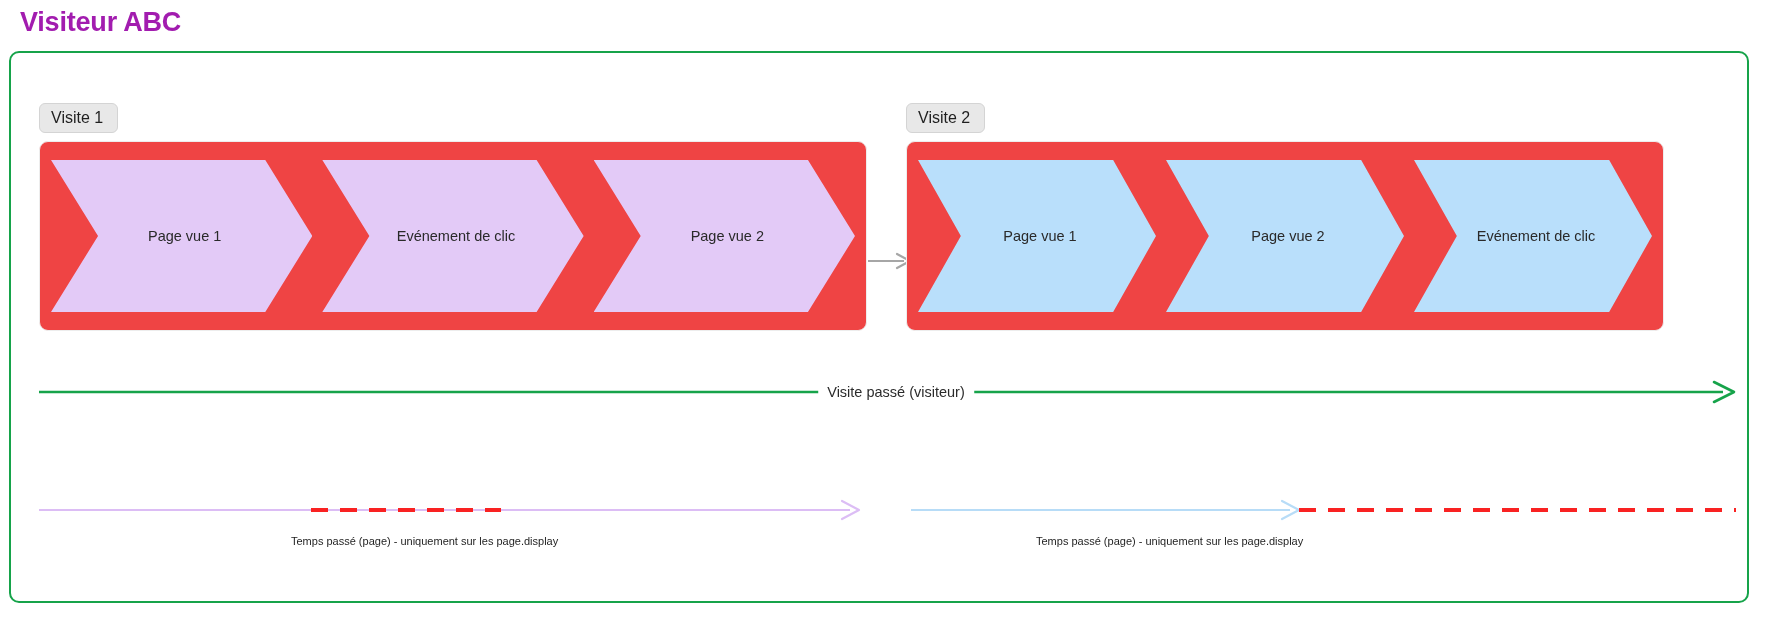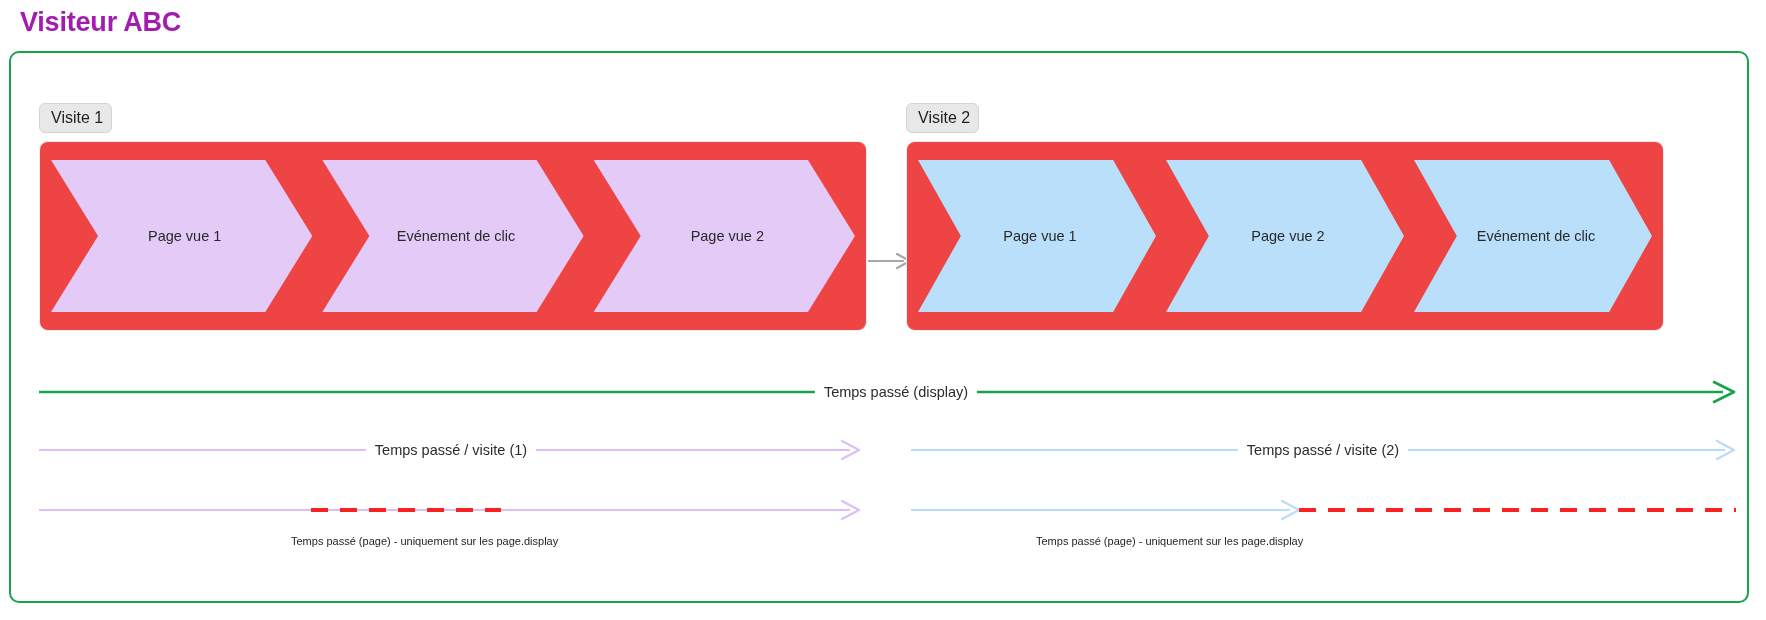--- a/index.html
+++ b/index.html
@@ -46,21 +46,21 @@
     top: 50px;
   }
   #visit-block-1 { left: 28px;  width: 828px; }
   #visit-block-2 { left: 895px; width: 758px; }
 
   .visit-badge {
     display: inline-block;
     background: #e8e8e8;
     border: 1px solid #d4d4d4;
     border-radius: 6px;
-    padding: 4px 8px 5px 11px;
+    padding: 4px 14px 5px 11px;
     font-size: 16px;
     color: #1f1f1f;
     line-height: 19px;
   }
 
   .visit-card {
     margin-top: 8px;
     height: 188px;
     background: #ef4444;
     border: 1px solid #ededed;
@@ -202,50 +202,32 @@
     </div>
   </div>
 
   <div class="timeline-row" id="timeline-visitor">
     <div class="tl-seg" style="left:28px; width:1697px;">
       <svg width="1697" height="30" viewBox="0 0 1697 30" preserveAspectRatio="none">
         <line x1="0" y1="15" x2="1684" y2="15" stroke="#16a34a" stroke-width="2.6"></line>
         <polyline points="1675,5 1695,15 1675,25" fill="none" stroke="#16a34a" stroke-width="2.6" stroke-linecap="round" stroke-linejoin="round"></polyline>
       </svg>
     </div>
-    <div class="tl-label" style="left:885px;">Temps passé (display)</div>
-  </div>
-
-  <div class="timeline-row" id="timeline-visits">
+    <div class="tl-label" style="left:885px;">Visite passé (visiteur)</div>
+  </div>
+
+
+  <div class="timeline-row" id="timeline-pages">
 
     <div class="tl-seg" style="left:28px; width:822px;">
       <svg width="822" height="30" viewBox="0 0 822 30" preserveAspectRatio="none">
         <line x1="0" y1="15" x2="811" y2="15" stroke="#dcbdf5" stroke-width="2.2"></line>
         <polyline points="803,6 820,15 803,24" fill="none" stroke="#dcbdf5" stroke-width="2.2" stroke-linecap="round" stroke-linejoin="round"></polyline>
       </svg>
     </div>
-    <div class="tl-label" style="left:440px;">Temps passé / visite (1)</div>
-
-    <div class="tl-seg" style="left:900px; width:825px;">
-      <svg width="825" height="30" viewBox="0 0 825 30" preserveAspectRatio="none">
-        <line x1="0" y1="15" x2="814" y2="15" stroke="#b7dcf7" stroke-width="2.2"></line>
-        <polyline points="806,6 823,15 806,24" fill="none" stroke="#b7dcf7" stroke-width="2.2" stroke-linecap="round" stroke-linejoin="round"></polyline>
-      </svg>
-    </div>
-    <div class="tl-label" style="left:1312px;">Temps passé / visite (2)</div>
-  </div>
-
-  <div class="timeline-row" id="timeline-pages">
-
-    <div class="tl-seg" style="left:28px; width:822px;">
-      <svg width="822" height="30" viewBox="0 0 822 30" preserveAspectRatio="none">
-        <line x1="0" y1="15" x2="811" y2="15" stroke="#dcbdf5" stroke-width="2.2"></line>
-        <polyline points="803,6 820,15 803,24" fill="none" stroke="#dcbdf5" stroke-width="2.2" stroke-linecap="round" stroke-linejoin="round"></polyline>
-      </svg>
-    </div>
 
     <div class="tl-seg" style="left:300px; width:190px;">
       <svg width="190" height="30" viewBox="0 0 190 30" preserveAspectRatio="none">
         <line x1="0" y1="15" x2="190" y2="15" stroke="#f92222" stroke-width="4" stroke-dasharray="17 12"></line>
       </svg>
     </div>
 
     <div class="tl-seg" style="left:900px; width:390px;">
       <svg width="390" height="30" viewBox="0 0 390 30" preserveAspectRatio="none">
         <line x1="0" y1="15" x2="379" y2="15" stroke="#b7dcf7" stroke-width="2.2"></line>

